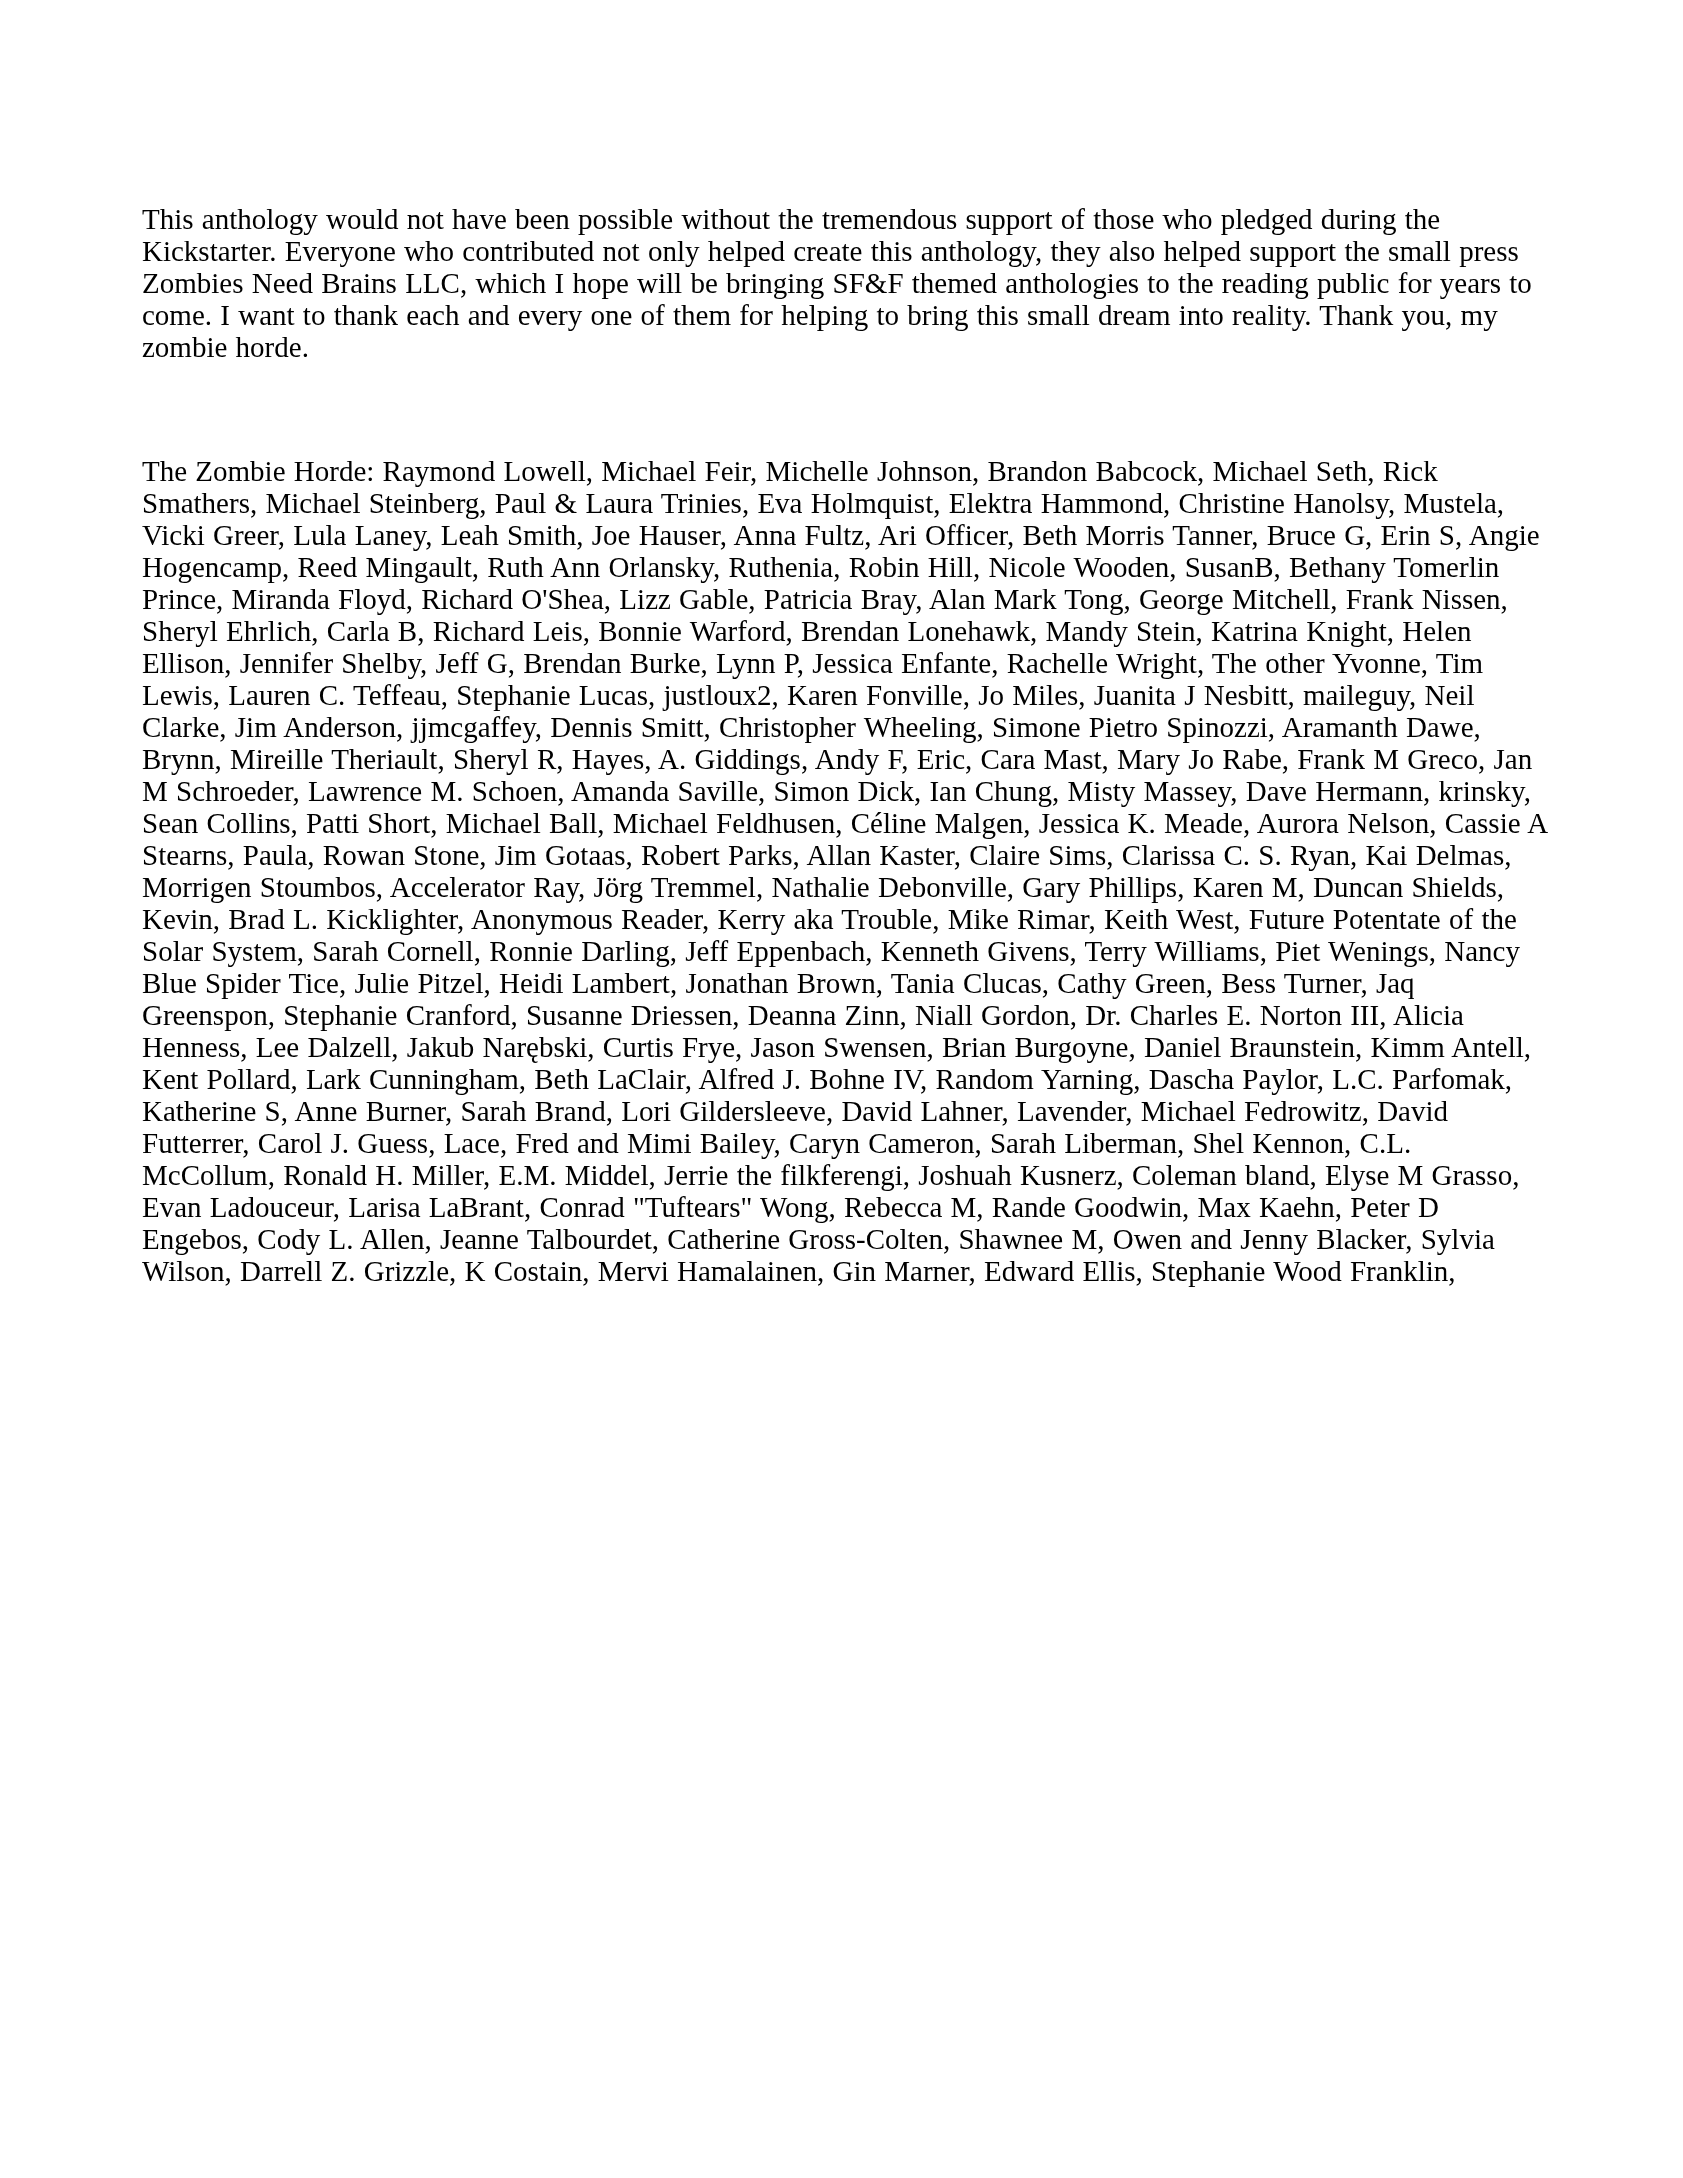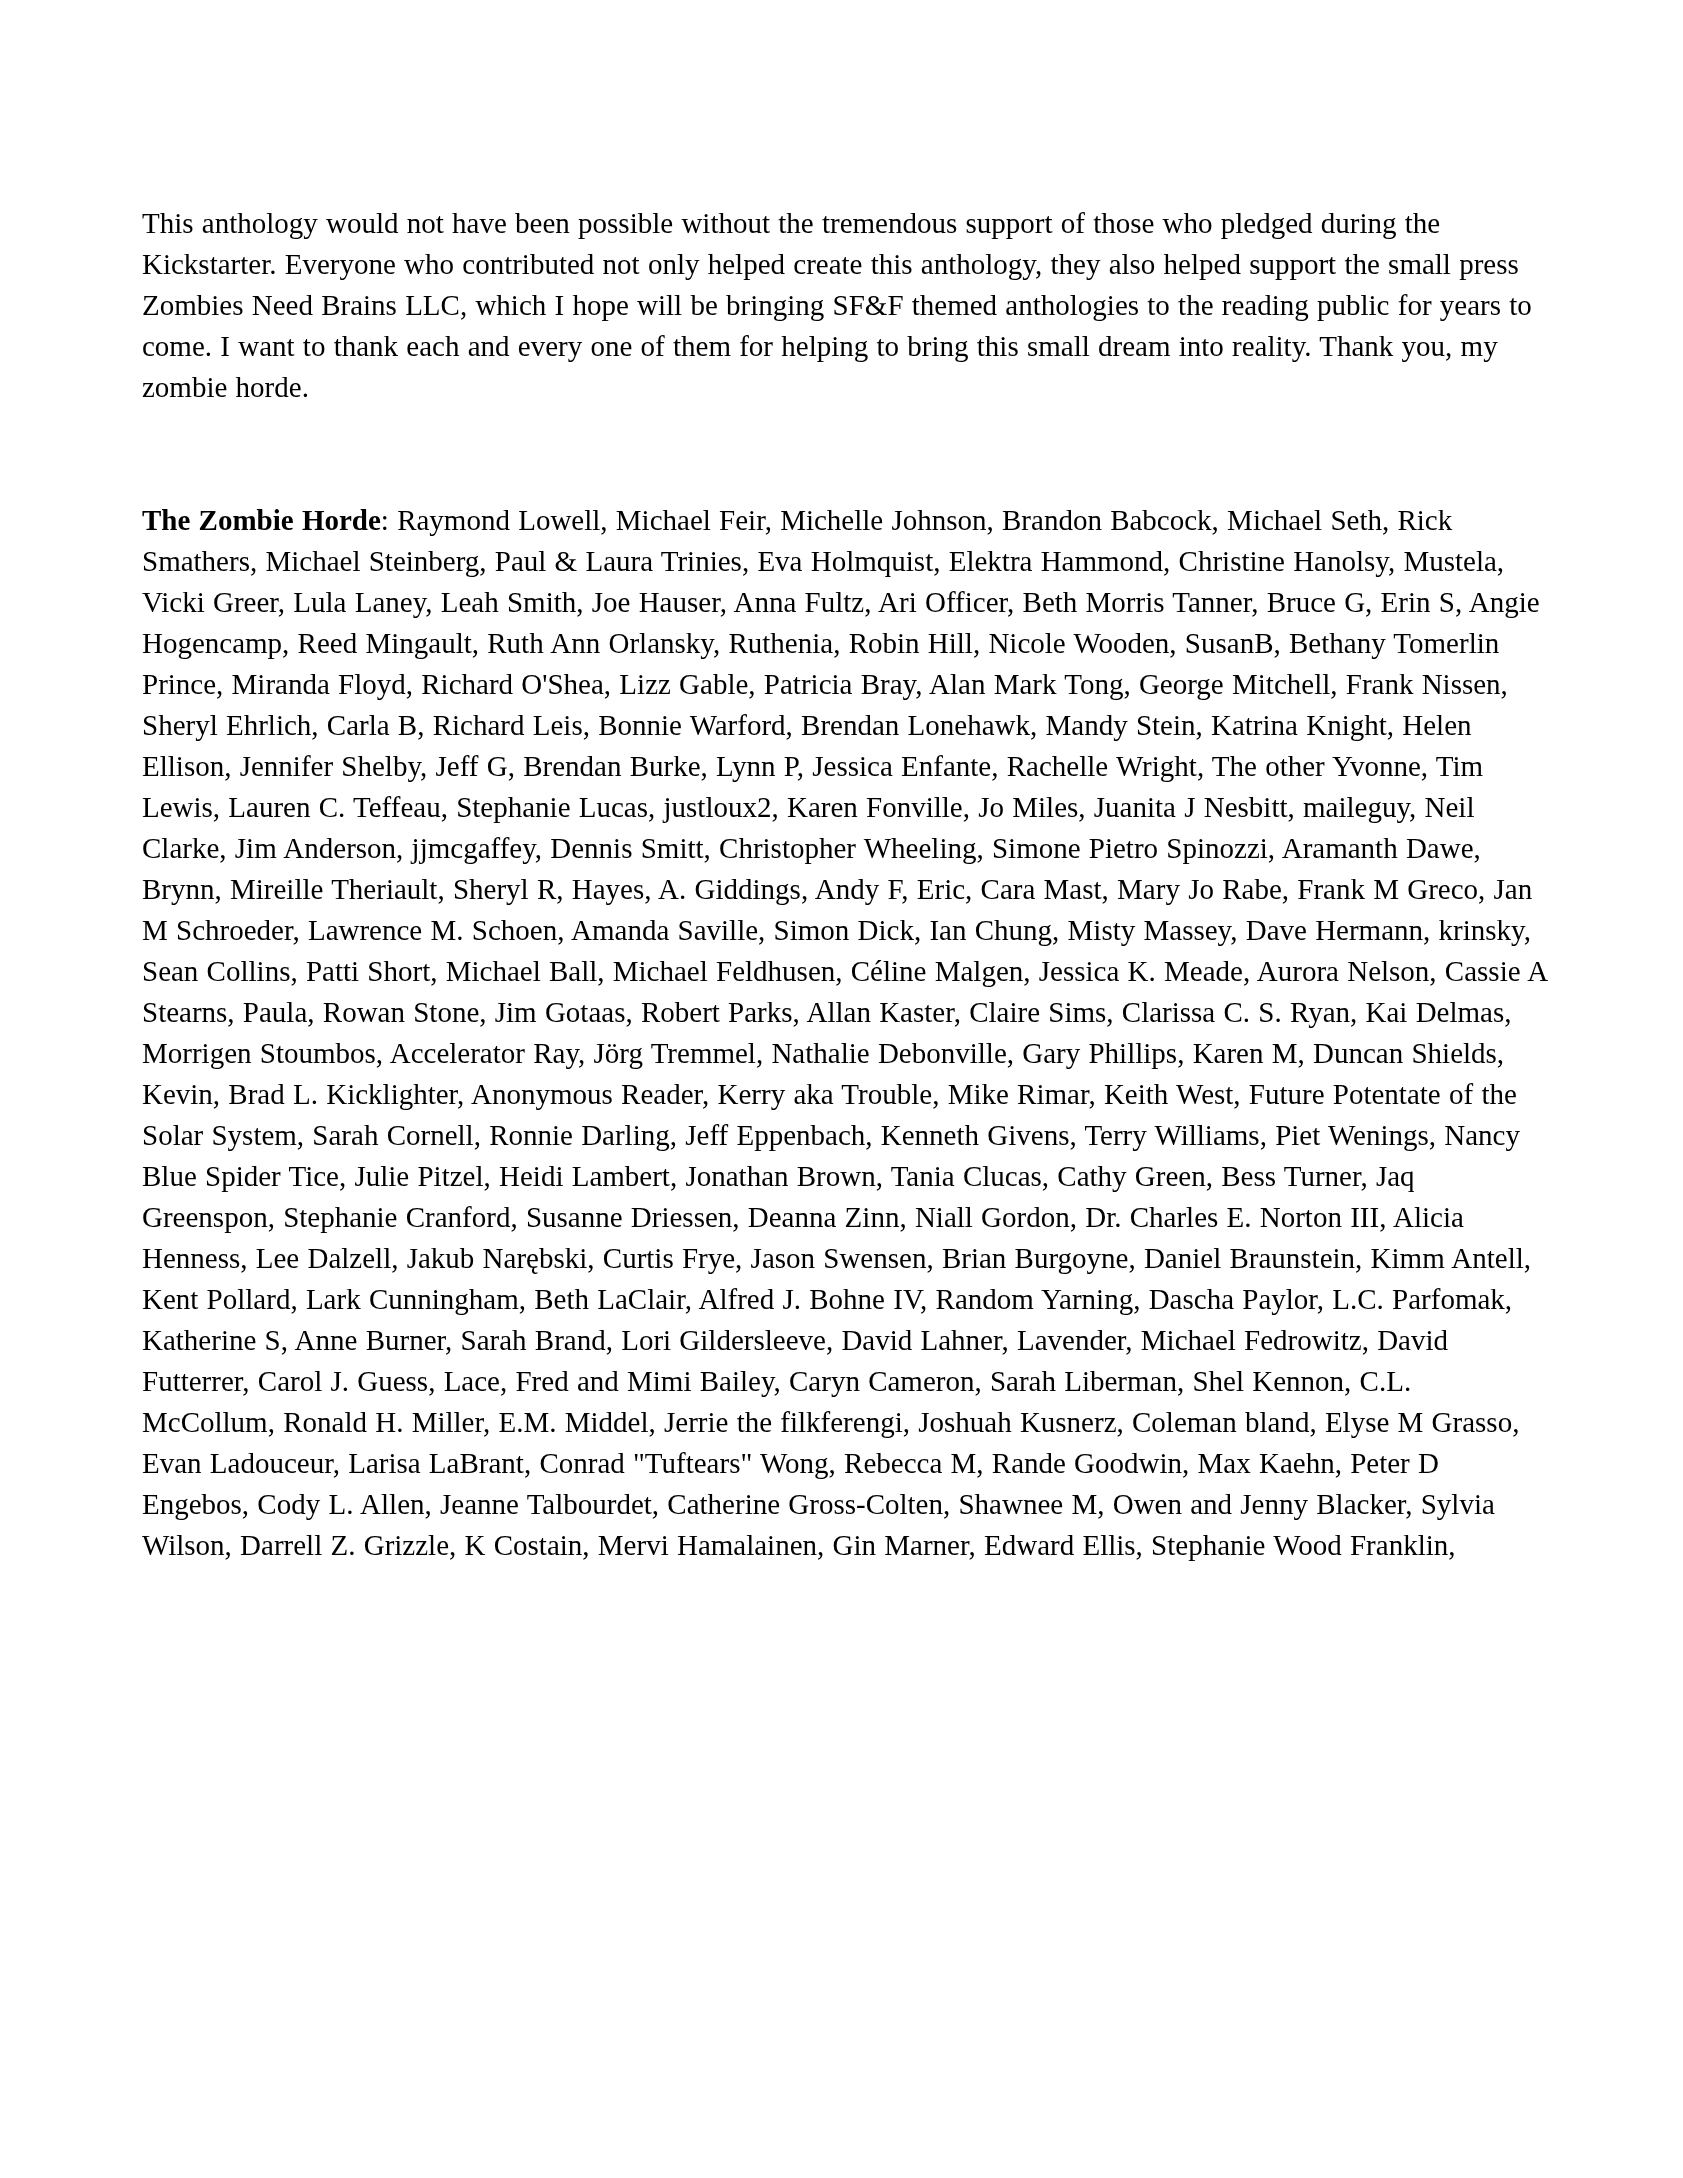--- a/index.html
+++ b/index.html
@@ -18,30 +18,30 @@
   }
   .text-block {
     position: absolute;
     left: 142px;
     top: 203px;
     width: 1406px;
   }
   .para {
     margin: 0;
     font-size: 29px;
-    line-height: 41px;
+    line-height: 32px;
     text-align: left;
     letter-spacing: 0px;
     word-spacing: 1px;
   }
   .para.horde {
     margin-top: 92px;
   }
   .para b {
-    font-weight: bold;
+    font-weight: normal;
   }
 </style>
 </head>
 <body>
 
 <div class="page">
   <div class="text-block">
     <p class="para">This anthology would not have been possible without the tremendous support of those who pledged during the Kickstarter. Everyone who contributed not only helped create this anthology, they also helped support the small press Zombies Need Brains LLC, which I hope will be bringing SF&amp;F themed anthologies to the reading public for years to come. I want to thank each and every one of them for helping to bring this small dream into reality. Thank you, my zombie horde.</p>
     <p class="para horde"><b>The Zombie Horde</b><span>: </span><span>Raymond Lowell, Michael Feir, Michelle Johnson, Brandon Babcock, Michael Seth, Rick Smathers, Michael Steinberg, Paul &amp; Laura Trinies, Eva Holmquist, Elektra Hammond, Christine Hanolsy, Mustela, Vicki Greer, Lula Laney, Leah Smith, Joe Hauser, Anna Fultz, Ari Officer, Beth Morris Tanner, Bruce G, Erin S, Angie Hogencamp, Reed Mingault, Ruth Ann Orlansky, Ruthenia, Robin Hill, Nicole Wooden, SusanB, Bethany Tomerlin Prince, Miranda Floyd, Richard O'Shea, Lizz Gable, Patricia Bray, Alan Mark Tong, George Mitchell, Frank Nissen, Sheryl Ehrlich, Carla B, Richard Leis, Bonnie Warford, Brendan Lonehawk, Mandy Stein, Katrina Knight, Helen Ellison, Jennifer Shelby, Jeff G, Brendan Burke, Lynn P, Jessica Enfante, Rachelle Wright, The other Yvonne, Tim Lewis, Lauren C. Teffeau, Stephanie Lucas, justloux2, Karen Fonville, Jo Miles, Juanita J Nesbitt, maileguy, Neil Clarke, Jim Anderson, jjmcgaffey, Dennis Smitt, Christopher Wheeling, Simone Pietro Spinozzi, Aramanth Dawe, Brynn, Mireille Theriault, Sheryl R, Hayes, A. Giddings, Andy F, Eric, Cara Mast, Mary Jo Rabe, Frank M Greco, Jan M Schroeder, Lawrence M. Schoen, Amanda Saville, Simon Dick, Ian Chung, Misty Massey, Dave Hermann, krinsky, Sean Collins, Patti Short, Michael Ball, Michael Feldhusen, Céline Malgen, Jessica K. Meade, Aurora Nelson, Cassie A Stearns, Paula, Rowan Stone, Jim Gotaas, Robert Parks, Allan Kaster, Claire Sims, Clarissa C. S. Ryan, Kai Delmas, Morrigen Stoumbos, Accelerator Ray, Jörg Tremmel, Nathalie Debonville, Gary Phillips, Karen M, Duncan Shields, Kevin, Brad L. Kicklighter, Anonymous Reader, Kerry aka Trouble, Mike Rimar, Keith West, Future Potentate of the Solar System, Sarah Cornell, Ronnie Darling, Jeff Eppenbach, Kenneth Givens, Terry Williams, Piet Wenings, Nancy Blue Spider Tice, Julie Pitzel, Heidi Lambert, Jonathan Brown, Tania Clucas, Cathy Green, Bess Turner, Jaq Greenspon, Stephanie Cranford, Susanne Driessen, Deanna Zinn, Niall Gordon, Dr. Charles E. Norton III, Alicia Henness, Lee Dalzell, Jakub Narębski, Curtis Frye, Jason Swensen, Brian Burgoyne, Daniel Braunstein, Kimm Antell, Kent Pollard, Lark Cunningham, Beth LaClair, Alfred J. Bohne IV, Random Yarning, Dascha Paylor, L.C. Parfomak, Katherine S, Anne Burner, Sarah Brand, Lori Gildersleeve, David Lahner, Lavender, Michael Fedrowitz, David Futterrer, Carol J. Guess, Lace, Fred and Mimi Bailey, Caryn Cameron, Sarah Liberman, Shel Kennon, C.L. McCollum, Ronald H. Miller, E.M. Middel, Jerrie the filkferengi, Joshuah Kusnerz, Coleman bland, Elyse M Grasso, Evan Ladouceur, Larisa LaBrant, Conrad "Tuftears" Wong, Rebecca M, Rande Goodwin, Max Kaehn, Peter D Engebos, Cody L. Allen, Jeanne Talbourdet, Catherine Gross-Colten, Shawnee M, Owen and Jenny Blacker, Sylvia Wilson, Darrell Z. Grizzle, K Costain, Mervi Hamalainen, Gin Marner, Edward Ellis, Stephanie Wood Franklin,</span></p>
   </div>

